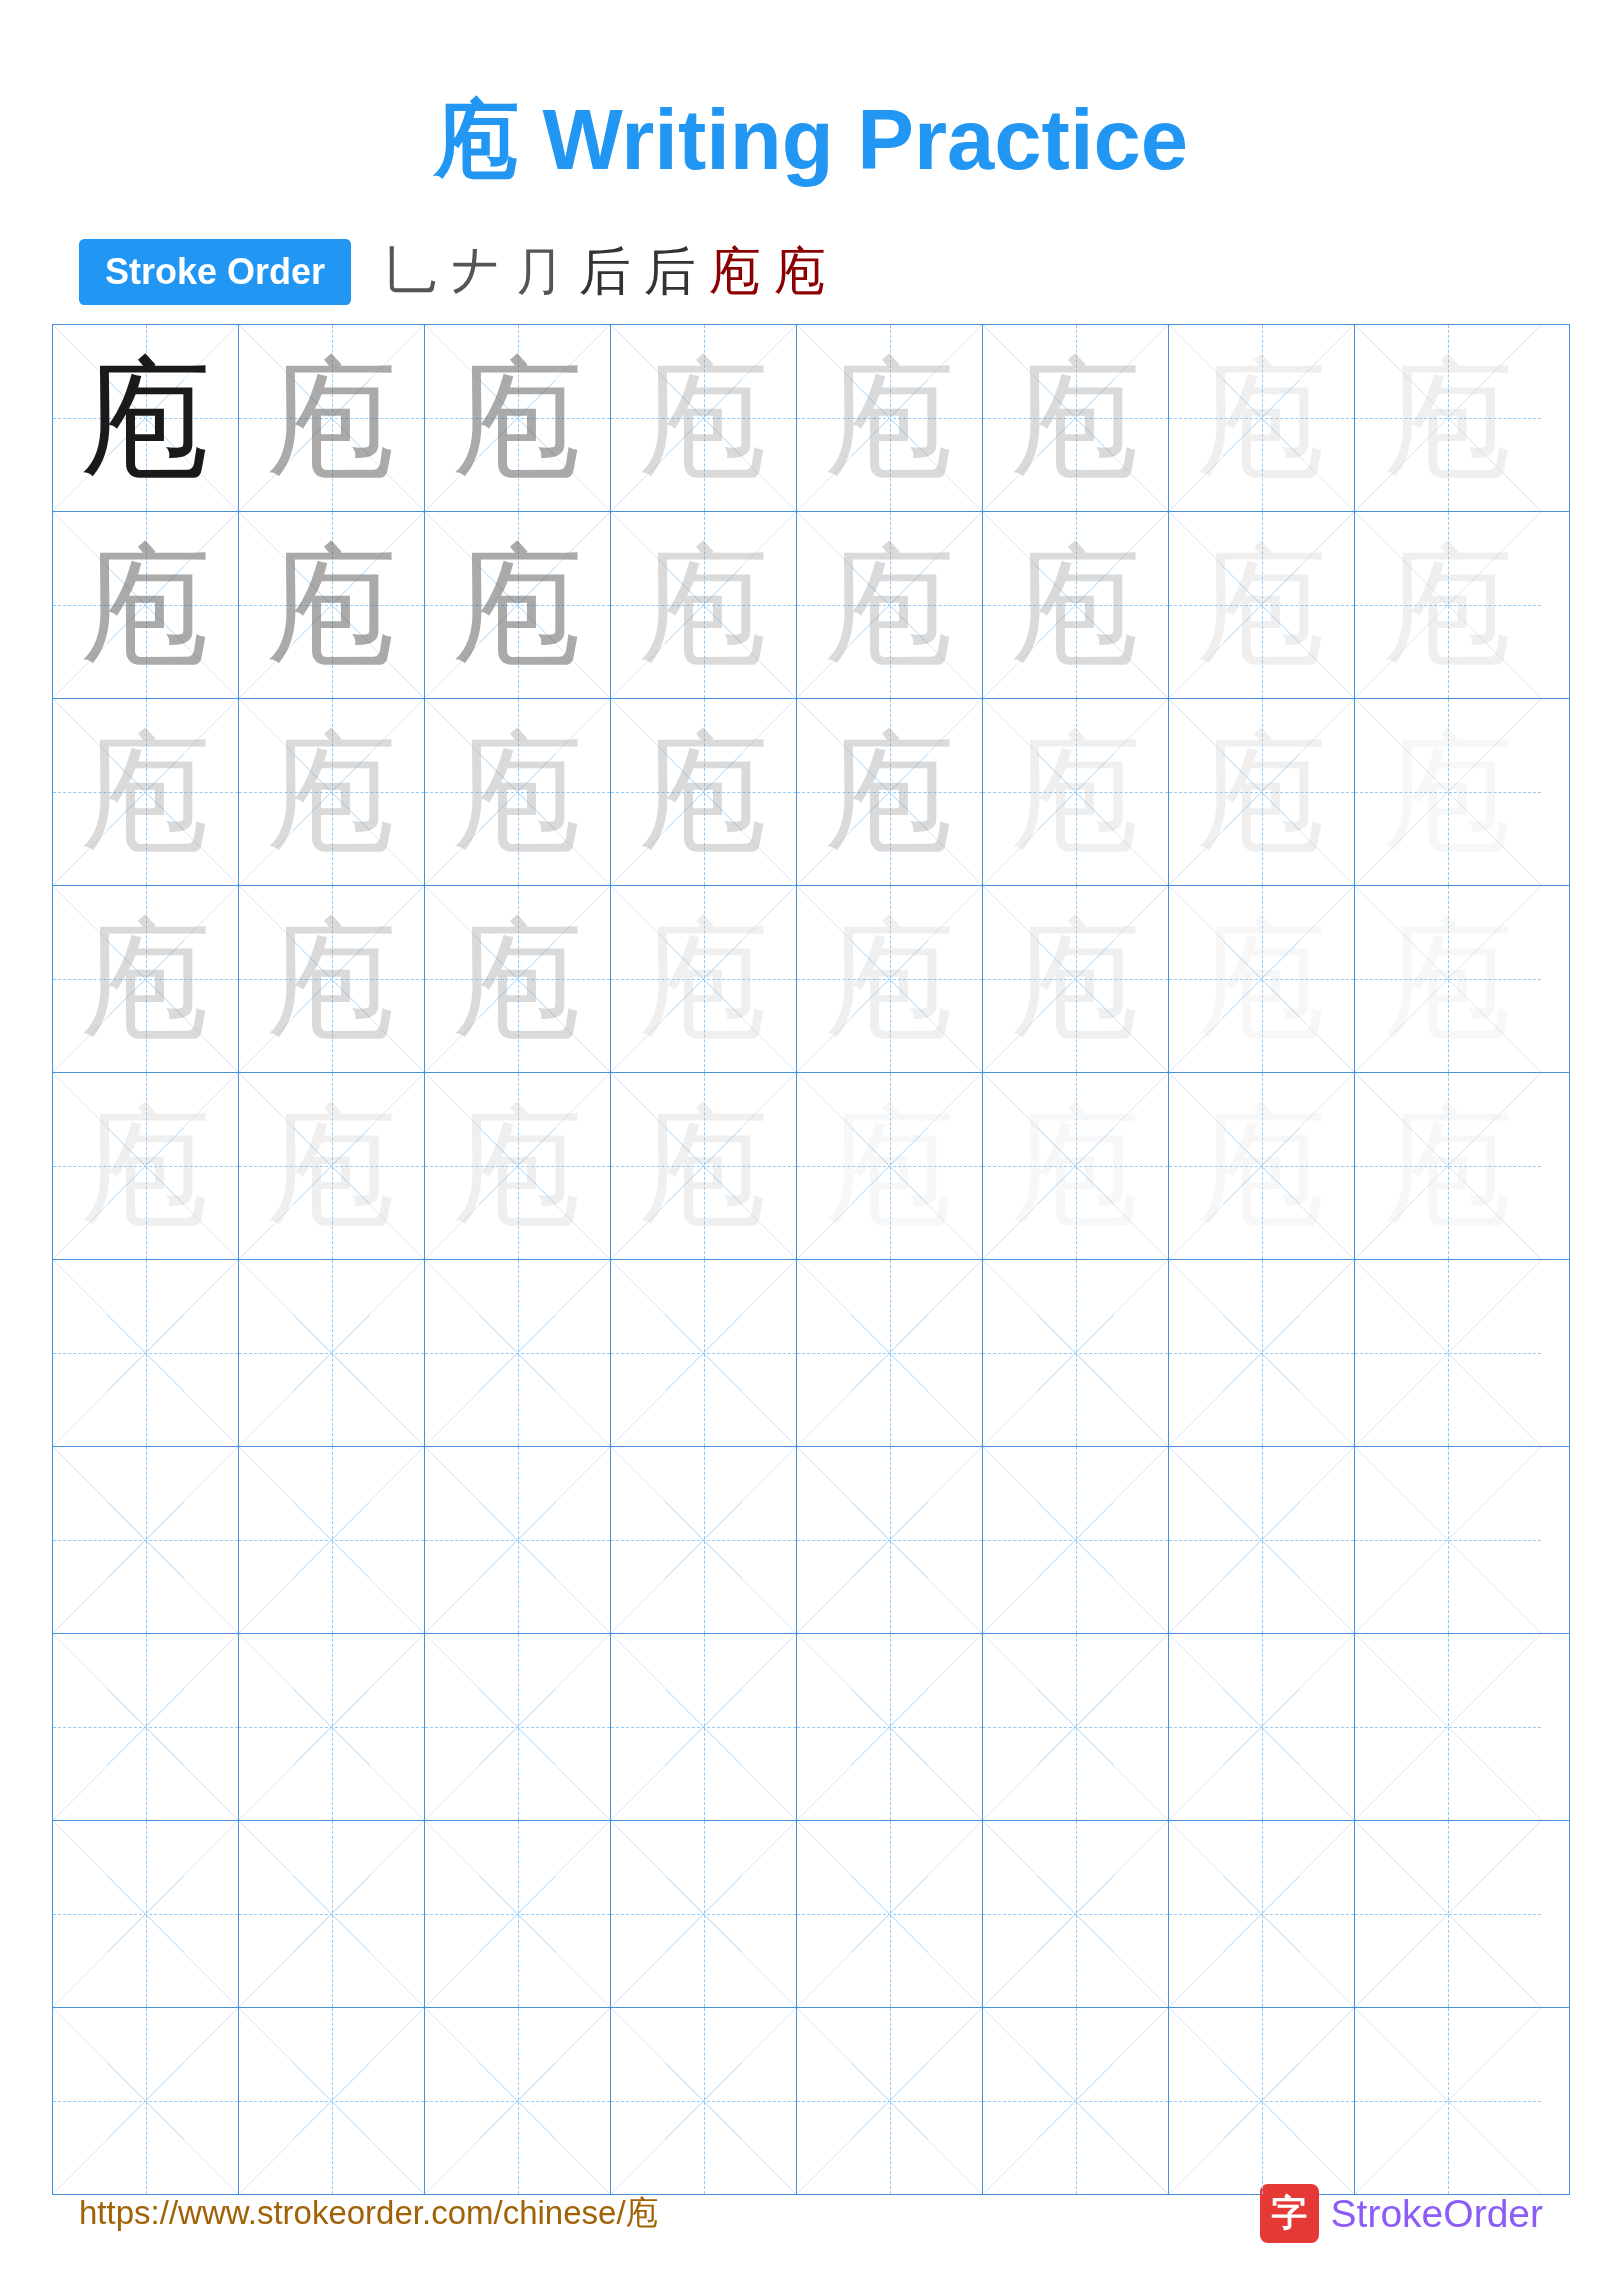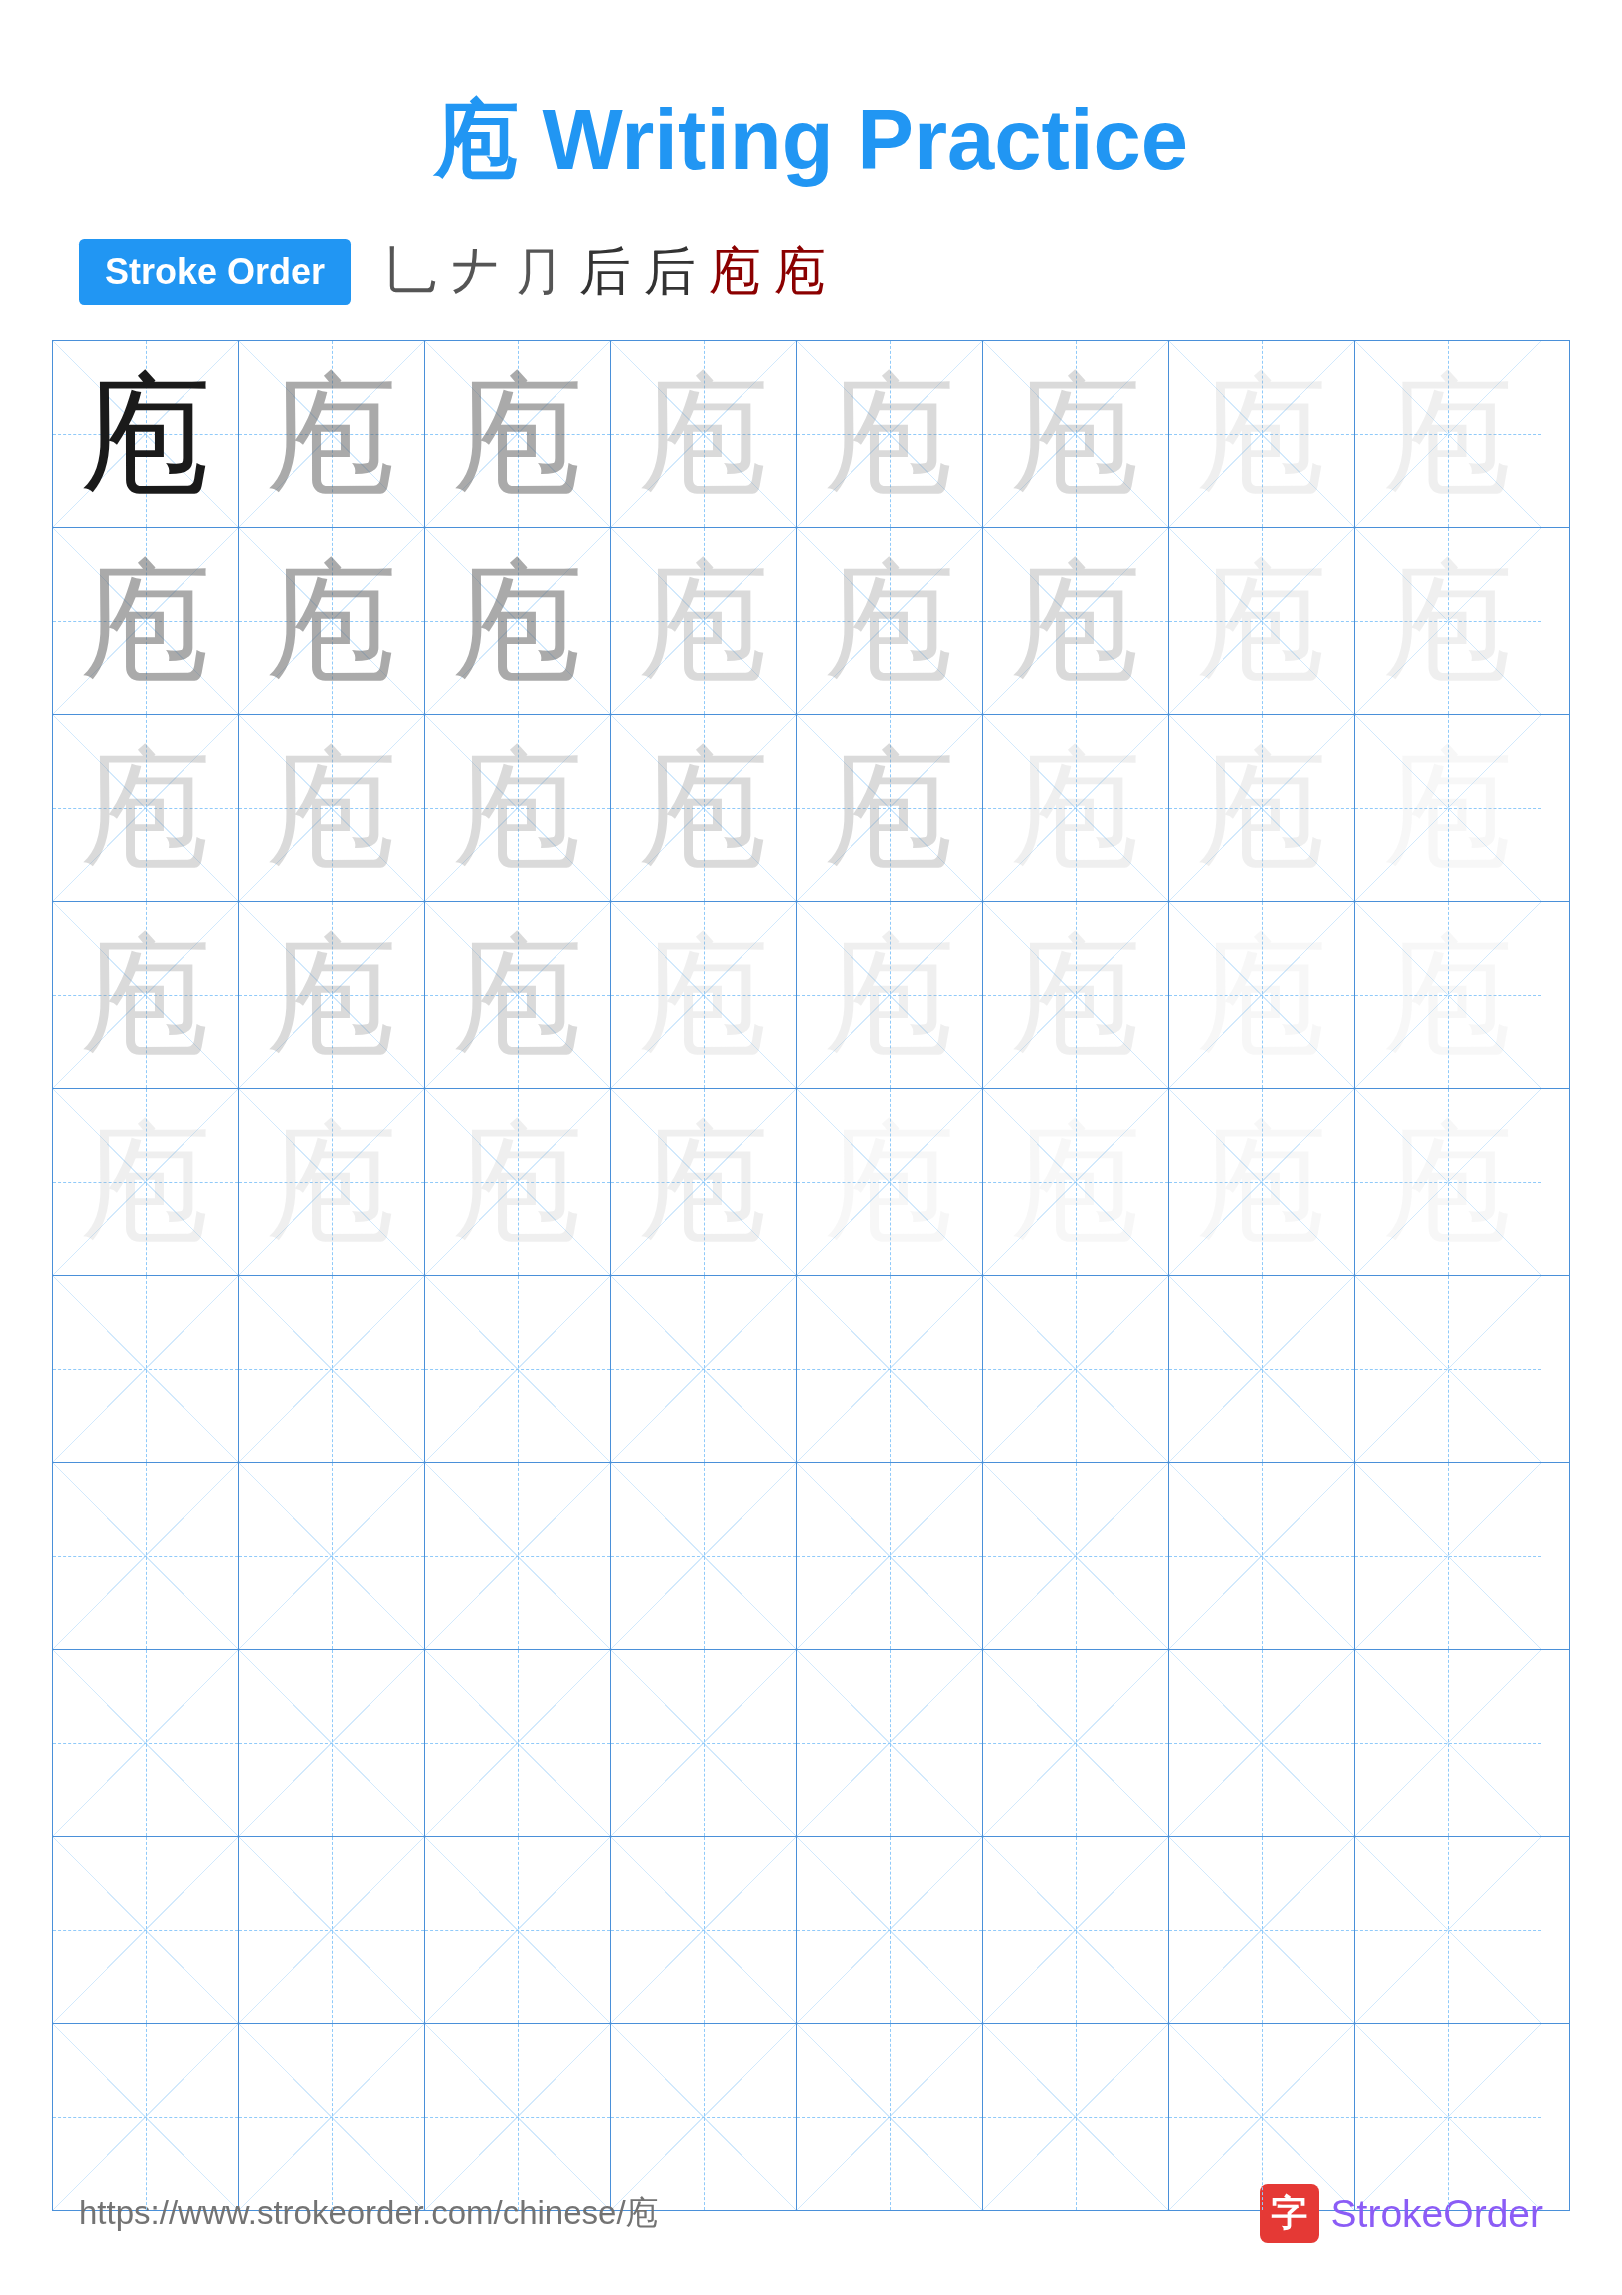--- a/index.html
+++ b/index.html
@@ -22,21 +22,21 @@
     .title-text {
       font-size: 85px;
       font-weight: bold;
       color: #2196F3;
     }
 
     .stroke-order-section {
       display: flex;
       align-items: center;
       padding-left: 79px;
-      margin-bottom: 33px;
+      margin-bottom: 17px;
       gap: 19.6px;
     }
 
     .stroke-order-badge {
       background: #2196F3;
       color: white;
       font-size: 36px;
       padding: 11.8px 26px;
       border-radius: 5.2px;
       font-weight: bold;
@@ -162,21 +162,21 @@
       bottom: 52px;
       left: 0;
       right: 0;
       display: flex;
       align-items: center;
       justify-content: space-between;
       padding: 0 79px;
     }
 
     .footer-url {
-      color: #737373;
+      color: #a16207;
       font-size: 33px;
       text-decoration: none;
     }
 
     .footer-logo {
       display: flex;
       align-items: center;
       gap: 11.8px;
     }
 

